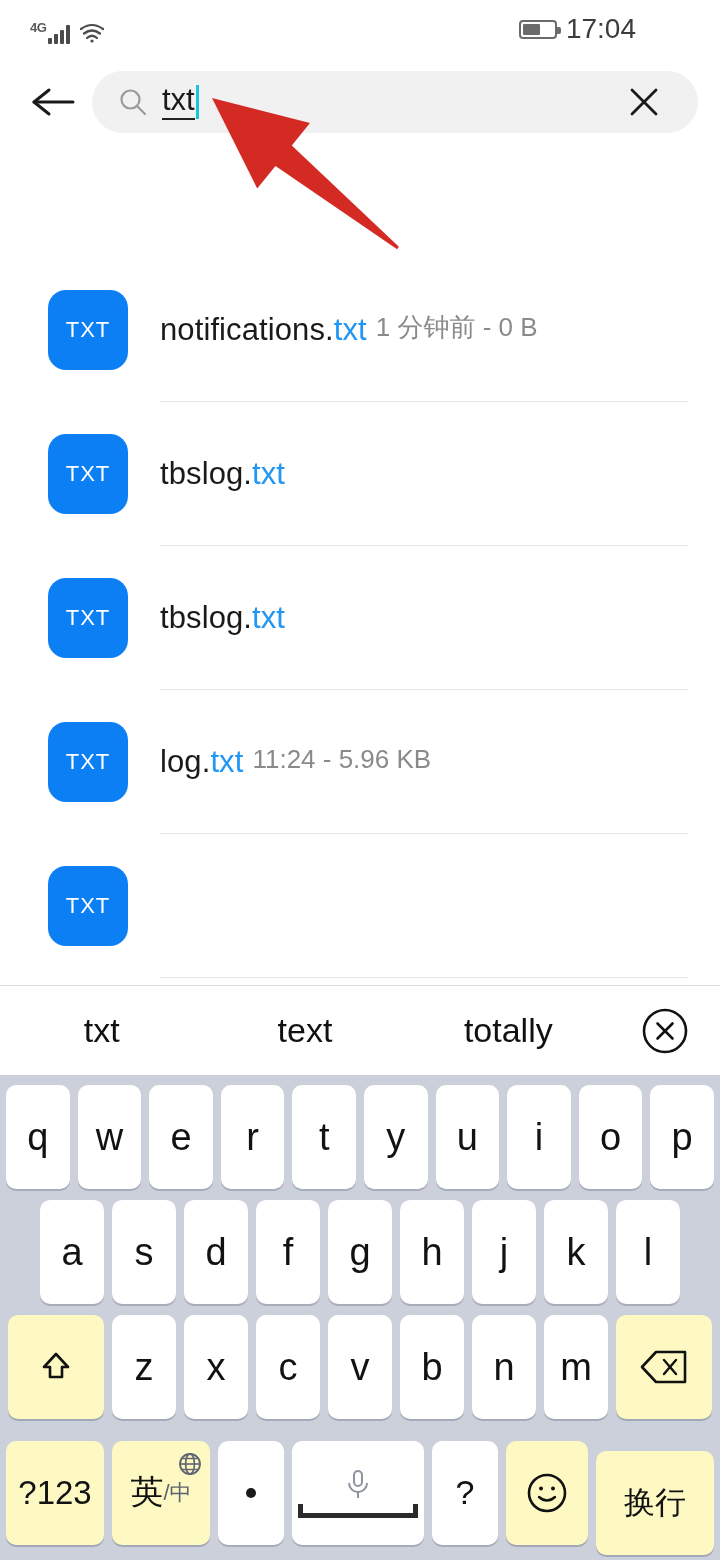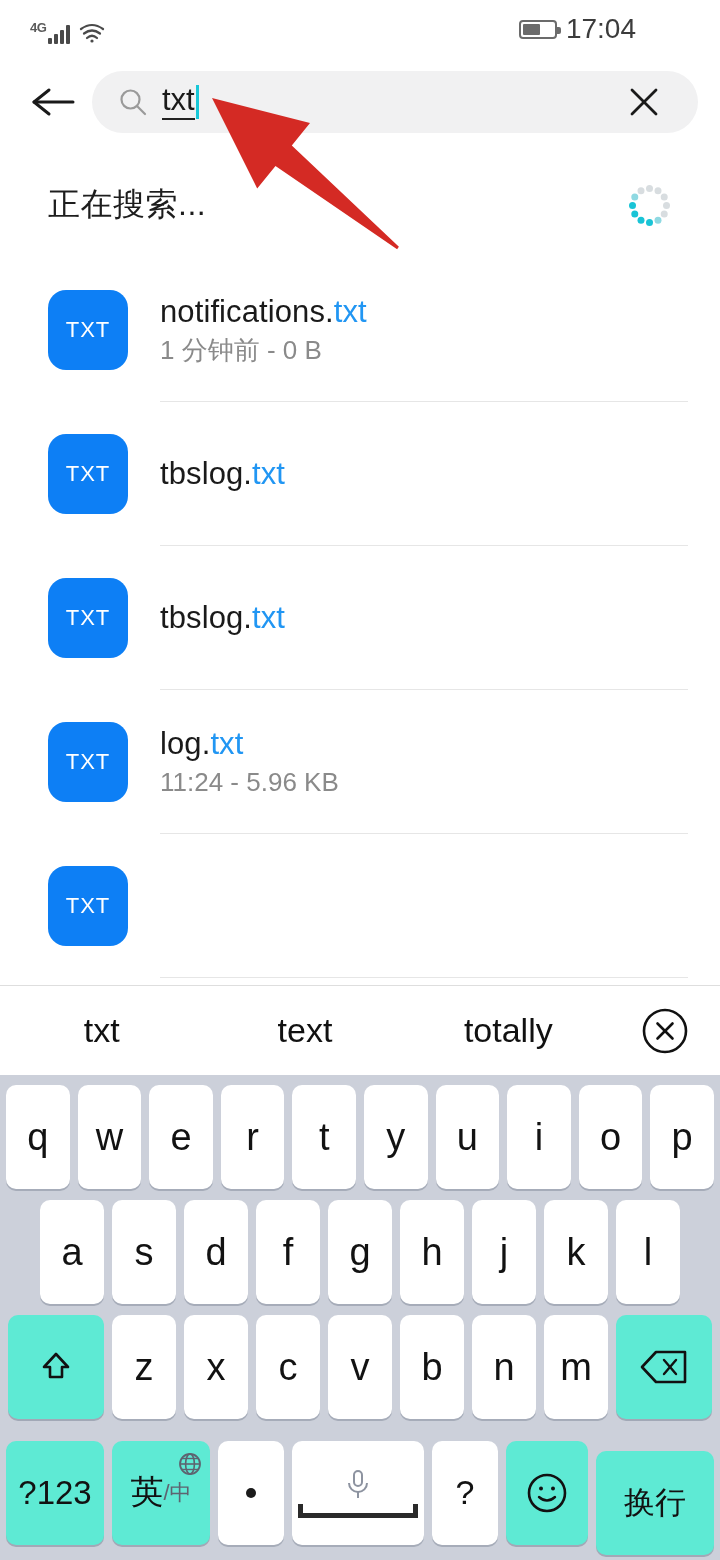--- a/index.html
+++ b/index.html
@@ -78,21 +78,21 @@
   }
 
   
   .file-list { position: absolute; top: 258px; left: 0; width: 720px; }
   .file-row { position: relative; height: 144px; display: flex; align-items: center; padding: 0 0 0 48px; }
   .txt-icon {
     width: 80px; height: 80px; border-radius: 18px; background: #0d7ff5;
     display: flex; align-items: center; justify-content: center; flex: 0 0 auto;
   }
   .txt-icon span { color: #ffffff; font-size: 22px; letter-spacing: 1px; }
-  .file-meta { margin-left: 32px; display: flex; flex-direction: column; justify-content: center; gap: 9px; }
+  .file-meta { margin-left: 32px; display: flex; flex-direction: row; justify-content: center; gap: 9px; }
   .file-name { font-size: 31px; color: #1a1a1a; line-height: 1.05; letter-spacing: 0.1px; }
   .file-name .hl { color: #2196f3; }
   .file-sub { font-size: 26px; color: #8a8a8a; line-height: 1.05; }
   .row-divider {
     position: absolute; bottom: 0; left: 160px; right: 32px; height: 1px; background: #e6e6e6;
   }
 
   
   .kb { position: absolute; left: 0; bottom: 0; width: 720px; height: 575px; background: #ccd0da; }
   .kb-suggest {
@@ -108,21 +108,21 @@
   .kb-row { display: flex; justify-content: center; align-items: center; gap: 8px; margin-bottom: 11px; }
   .key {
     background: #ffffff; border-radius: 10px; height: 104px;
     display: flex; align-items: center; justify-content: center;
     font-size: 38px; color: #121212; box-shadow: 0 2px 0 rgba(120,128,145,0.45);
     position: relative;
   }
   .k-letter { width: 64px; }
   .row2 { padding: 0 32px; }
   .row3 { padding: 0 2px; }
-  .key.mod { background: #5eead4; box-shadow: 0 2px 0 rgba(120,128,145,0.5); }
+  .key.mod { background: #fef9c3; box-shadow: 0 2px 0 rgba(120,128,145,0.5); }
   .k-shift { width: 104px; }
   .k-del { width: 104px; }
   .kb-row.row4 { gap: 8px; margin-bottom: 6px; }
   .k-num { width: 98px; font-size: 33px; }
   .k-lang { width: 98px; font-size: 33px; }
   .k-dot { width: 66px; font-size: 30px; }
   .k-space { flex: 1; }
   .k-q { width: 66px; font-size: 34px; }
   .k-emoji { width: 82px; }
   .k-enter { width: 118px; font-size: 31px; margin-top: 21px; }
@@ -191,37 +191,20 @@
       </span>
       <span class="clear-btn">
         <svg width="38" height="38" viewBox="0 0 38 38">
           <line x1="7" y1="7" x2="31" y2="31" stroke="#1a1a1a" stroke-width="2.8" stroke-linecap="round"></line>
           <line x1="31" y1="7" x2="7" y2="31" stroke="#1a1a1a" stroke-width="2.8" stroke-linecap="round"></line>
         </svg>
       </span>
     </div>
   </div>
 
-  <div class="searching-row">
-    <div class="searching-text">正在搜索...</div>
-    <div class="spinner" id="spinner">
-        <i style="transform: translate(1.04095e-15px, -17px); background: rgb(216, 221, 224);"></i>
-        <i style="transform: translate(8.5px, -14.7224px); background: rgb(216, 221, 224);"></i>
-        <i style="transform: translate(14.7224px, -8.5px); background: rgb(216, 221, 224);"></i>
-        <i style="transform: translate(17px, 0px); background: rgb(216, 221, 224);"></i>
-        <i style="transform: translate(14.7224px, 8.5px); background: rgb(216, 221, 224);"></i>
-        <i style="transform: translate(8.5px, 14.7224px); background: rgb(143, 217, 226);"></i>
-        <i style="transform: translate(1.04095e-15px, 17px); background: rgb(25, 196, 214);"></i>
-        <i style="transform: translate(-8.5px, 14.7224px); background: rgb(25, 196, 214);"></i>
-        <i style="transform: translate(-14.7224px, 8.5px); background: rgb(25, 196, 214);"></i>
-        <i style="transform: translate(-17px, 2.0819e-15px); background: rgb(25, 196, 214);"></i>
-        <i style="transform: translate(-14.7224px, -8.5px); background: rgb(143, 217, 226);"></i>
-        <i style="transform: translate(-8.5px, -14.7224px); background: rgb(216, 221, 224);"></i>
-      </div>
-  </div>
 
   <div class="file-list" id="file-list">
       <div class="file-row">
         <div class="txt-icon" style="background: rgb(13, 127, 245);">
           <span>TXT</span>
         </div>
         <div class="file-meta">
           <div class="file-name"><span>notifications.</span><span class="hl" style="color: rgb(33, 150, 243);">txt</span></div>
           <div class="file-sub">1 分钟前 - 0 B</div>
         </div>

